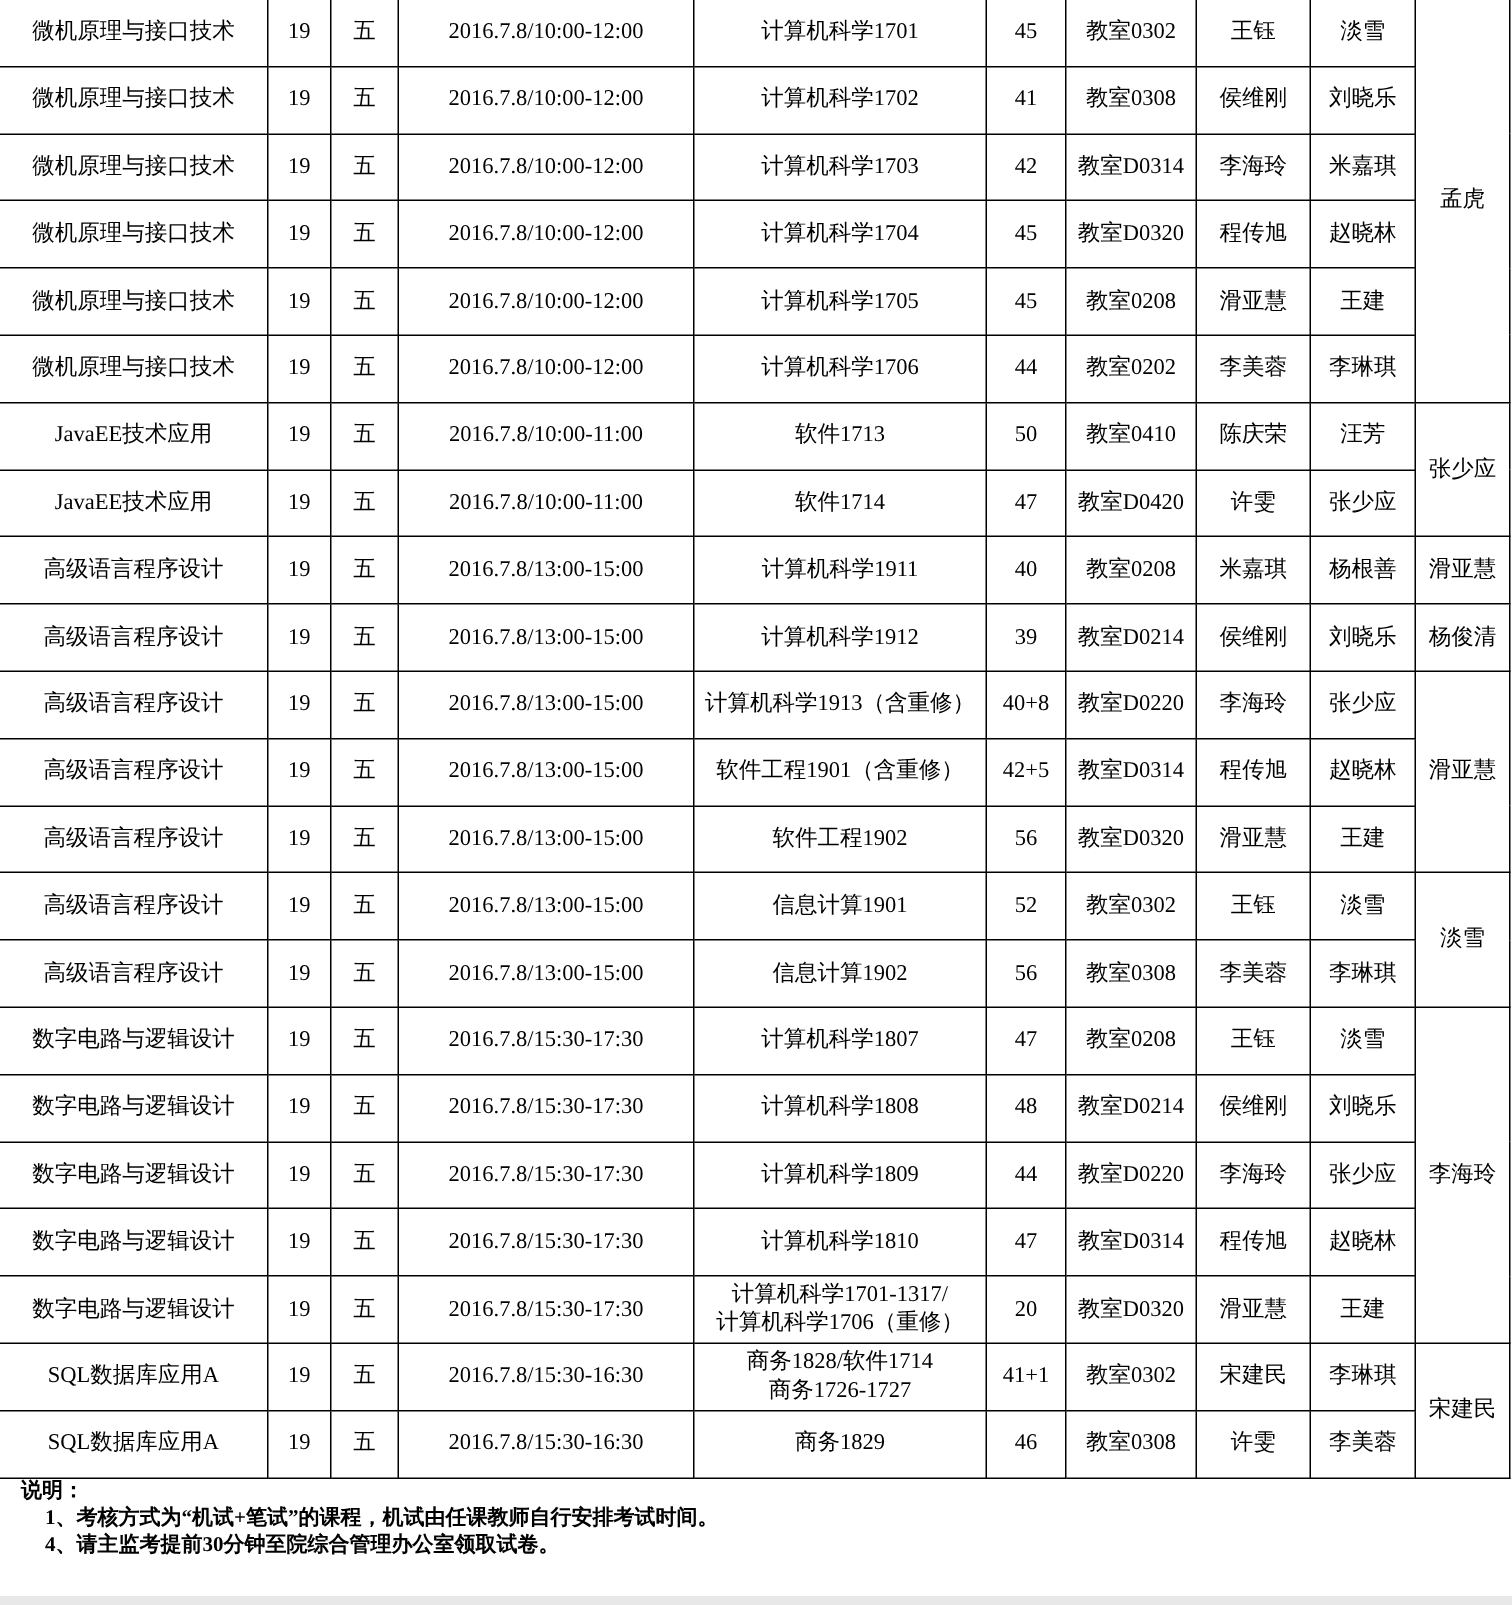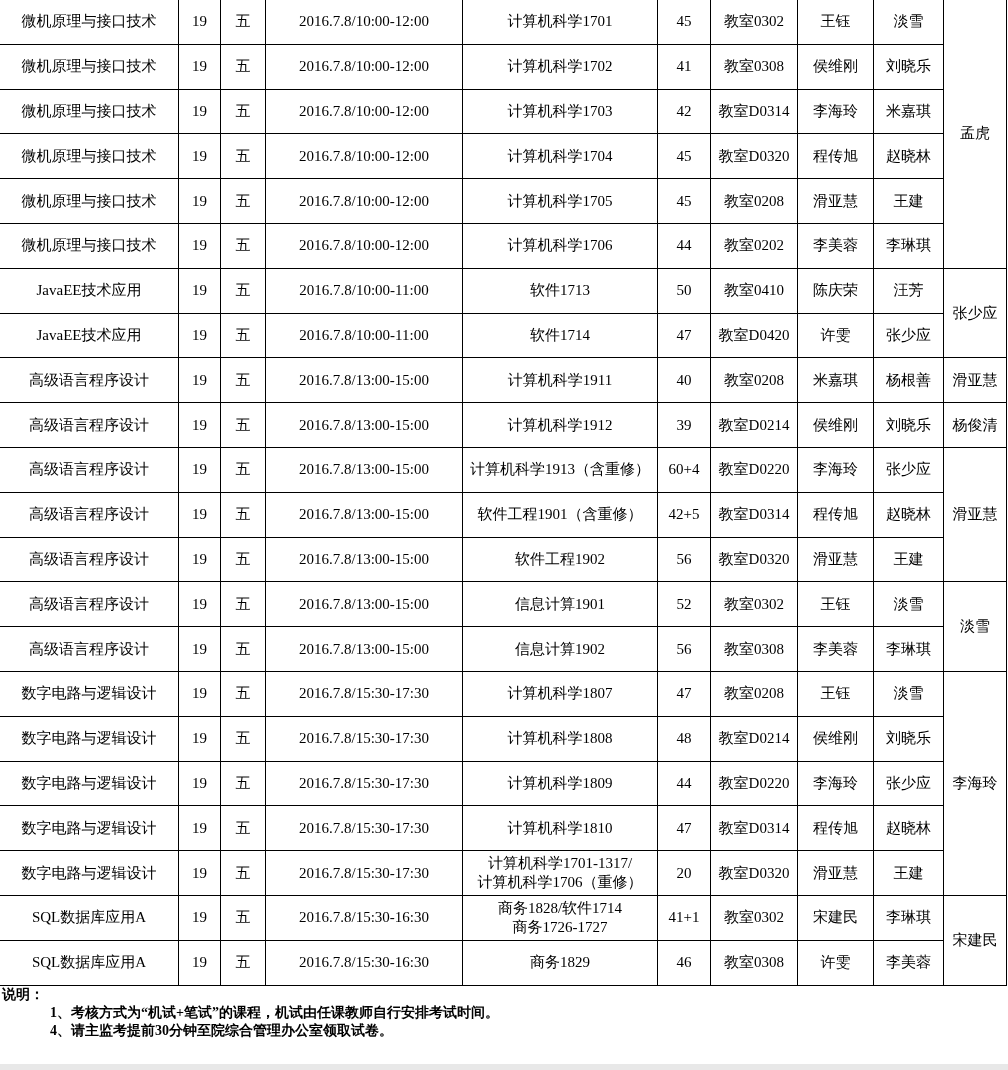--- a/index.html
+++ b/index.html
@@ -45,22 +45,22 @@
   col.c8 { width: 70px;  }
   col.c9 { width: 63px;  }
   .notes {
     position: absolute;
     top: 986px; left: 0;
     width: 1008px;
     font-weight: bold;
     font-size: 14px;
     line-height: 18px;
   }
-  .notes .heading { padding-left: 2px; }
-  .notes .note-item { padding-left: 50px; }
+  .notes .heading { padding-left: 14px; }
+  .notes .note-item { padding-left: 30px; }
   .bottom-edge {
     position: absolute;
     left: 0; top: 1064px;
     width: 1008px; height: 6px;
     background: #e8e8e8;
   }
 </style>
 </head>
 <body>
 
@@ -193,21 +193,21 @@
           <td>侯维刚</td>
           <td>刘晓乐</td>
           <td rowspan="1">杨俊清</td>
         </tr>
         <tr>
           <td>高级语言程序设计</td>
           <td>19</td>
           <td>五</td>
           <td>2016.7.8/13:00-15:00</td>
           <td>计算机科学1913（含重修）</td>
-          <td>60+4</td>
+          <td>40+8</td>
           <td>教室D0220</td>
           <td>李海玲</td>
           <td>张少应</td>
           <td rowspan="3">滑亚慧</td>
         </tr>
         <tr>
           <td>高级语言程序设计</td>
           <td>19</td>
           <td>五</td>
           <td>2016.7.8/13:00-15:00</td>

